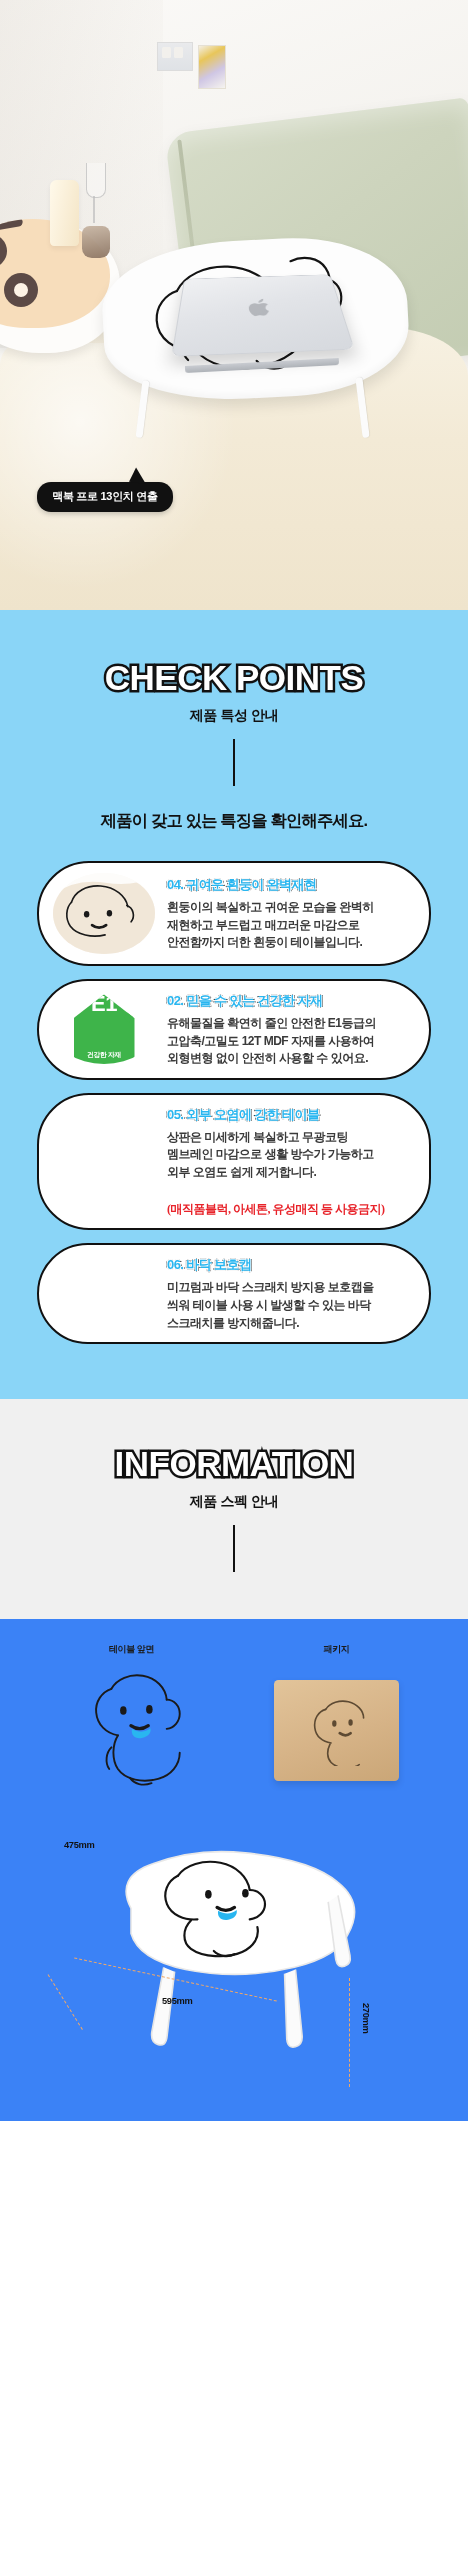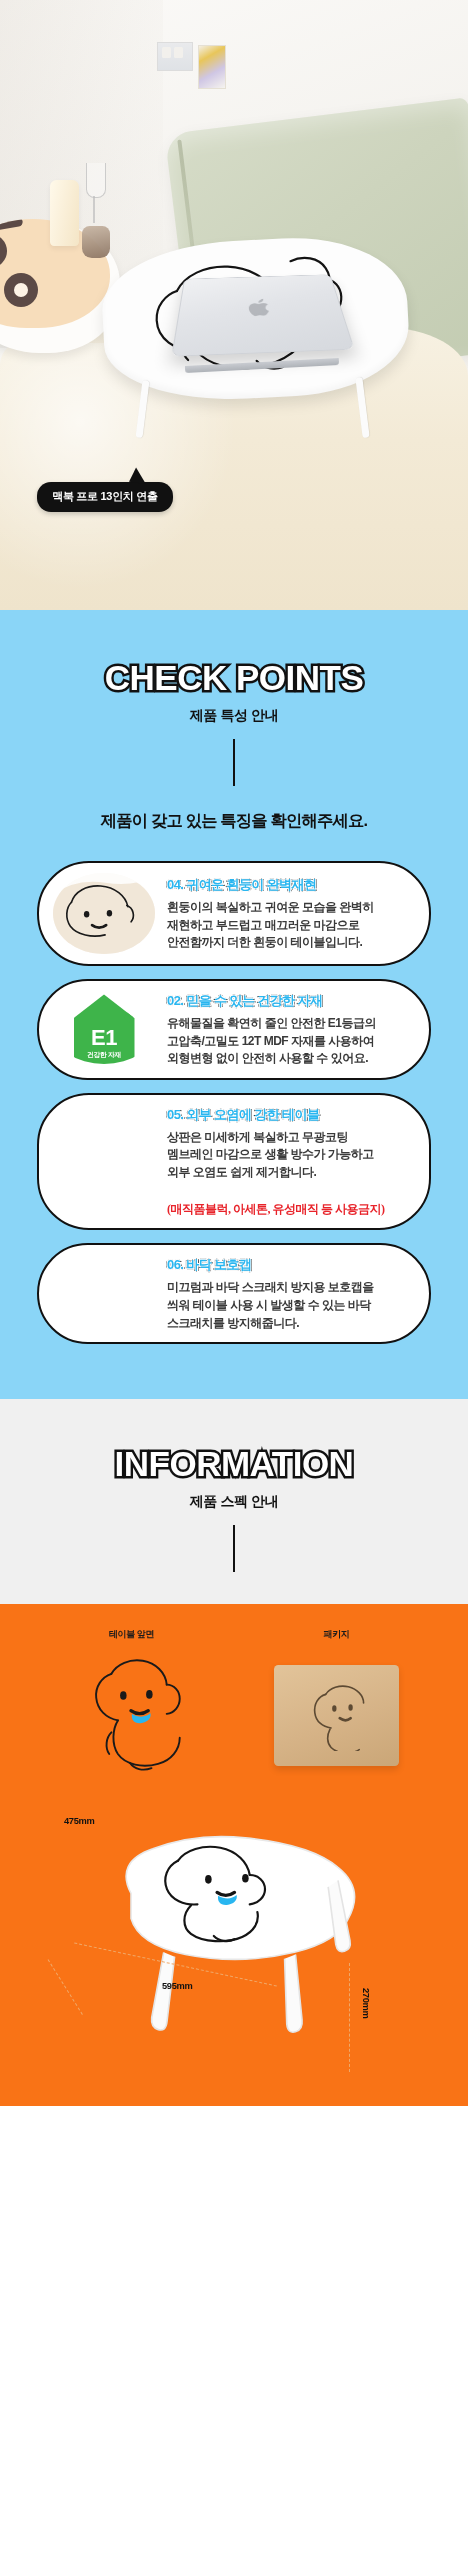--- a/index.html
+++ b/index.html
@@ -233,21 +233,21 @@
   .m-dog svg{ width:100%; height:100%; }
   .m-e1{
     width:100%; height:100%; background:#ffffff;
     display:flex; align-items:center; justify-content:center;
   }
   .e1-badge{
     position:relative; width:61px; height:70px;
     background:#3eb44a;
     border-radius:50% 50% 7.6px 7.6px / 34% 34% 7.6px 7.6px;
     clip-path:polygon(50% 0%,100% 34%,100% 100%,0 100%,0 34%);
-    display:flex; flex-direction:column; align-items:center; justify-content:flex-end;
+    display:flex; flex-direction:column; align-items:center; justify-content:space-between;
     padding-bottom:4.4px;
   }
   .e1-text{
     font-size:22px; font-weight:bold; color:#ffffff; line-height:.9;
     letter-spacing:-0.5px;
   }
   .e1-cap{ font-size:6.8px; font-weight:bold; color:#ffffff; margin-top:2.7px; letter-spacing:-0.3px;}
   .e1-leaf{
     position:absolute; right:-7.6px; top:9.8px; width:18.5px; height:18.5px;
   }
@@ -287,21 +287,21 @@
   .cap-leg.b{ left:48px; top:-3.3px; transform:rotate(-4deg);}
 
   .m-goods{ width:100%; height:100%; position:relative;
     background:linear-gradient(170deg,#fbf8f3,#efe7dc); overflow:hidden;}
 
   
   .info-section{
     width:468px; background:#f0f0f0; padding:47px 0 0;
   }
   .info-white{
-    width:468px; background:#f97316; margin-top:32px; padding:24px 0 0;
+    width:468px; background:#3b82f6; margin-top:47px; padding:24px 0 0;
   }
   .spec-row{
     display:flex; justify-content:center; gap:59px; padding:0 38px;
   }
   .spec-col{ width:146px; text-align:center; }
   .spec-label{
     font-size:9px; font-weight:bold; color:#1b1b1b; letter-spacing:-0.4px;
     margin-bottom:9.8px;
   }
   .spec-art{
@@ -549,21 +549,21 @@
             <path d="M150 228 L128 348 q-2 18 12 22 q14 4 16-14 L170 236" fill="#fbfbfb" stroke="#e4e4e4" stroke-width="3"></path>
             <path d="M392 232 L404 352 q2 18 -12 22 q-14 4 -16 -14 L372 240" fill="#fbfbfb" stroke="#e4e4e4" stroke-width="3"></path>
             <path d="M470 96 L492 206 q3 16 -10 20 q-13 4 -16 -12 L452 108" fill="#fbfbfb" stroke="#e4e4e4" stroke-width="3"></path>
           </svg>
         </div>
 
         <span class="dim-w"></span>
         <span class="dim-h"></span>
         <span class="dim-v"></span>
 
-        <span class="dim-label" style="left:64px; top:15px;">475mm</span>
+        <span class="dim-label" style="left:64px; top:24px;">475mm</span>
         <span class="dim-label" style="left:162px; top:180px;">595mm</span>
         <span class="dim-label vert" style="left:371px; top:187px;">270mm</span>
       </div>
 
       <div class="footer-pad"></div>
     </div>
   </section>
 
 </div>
 

